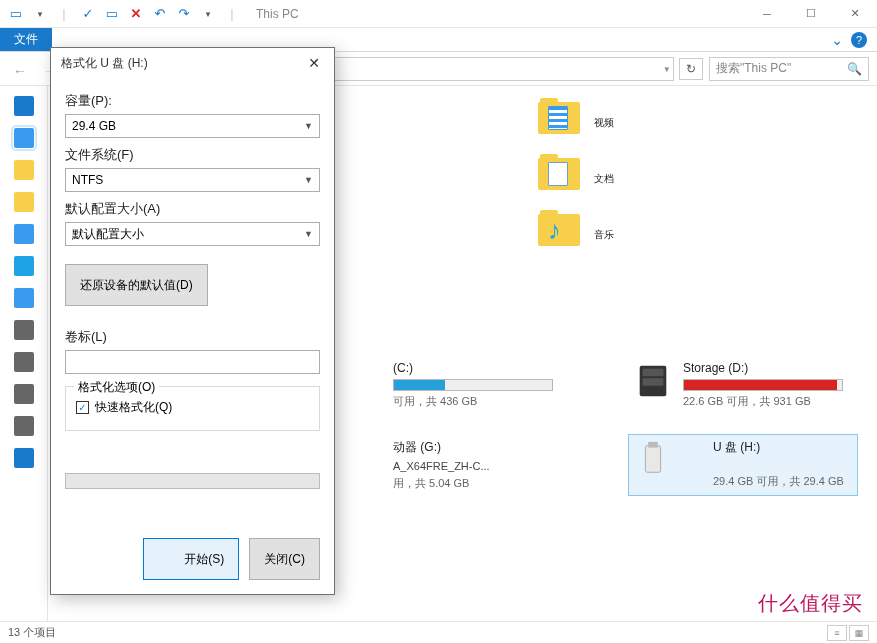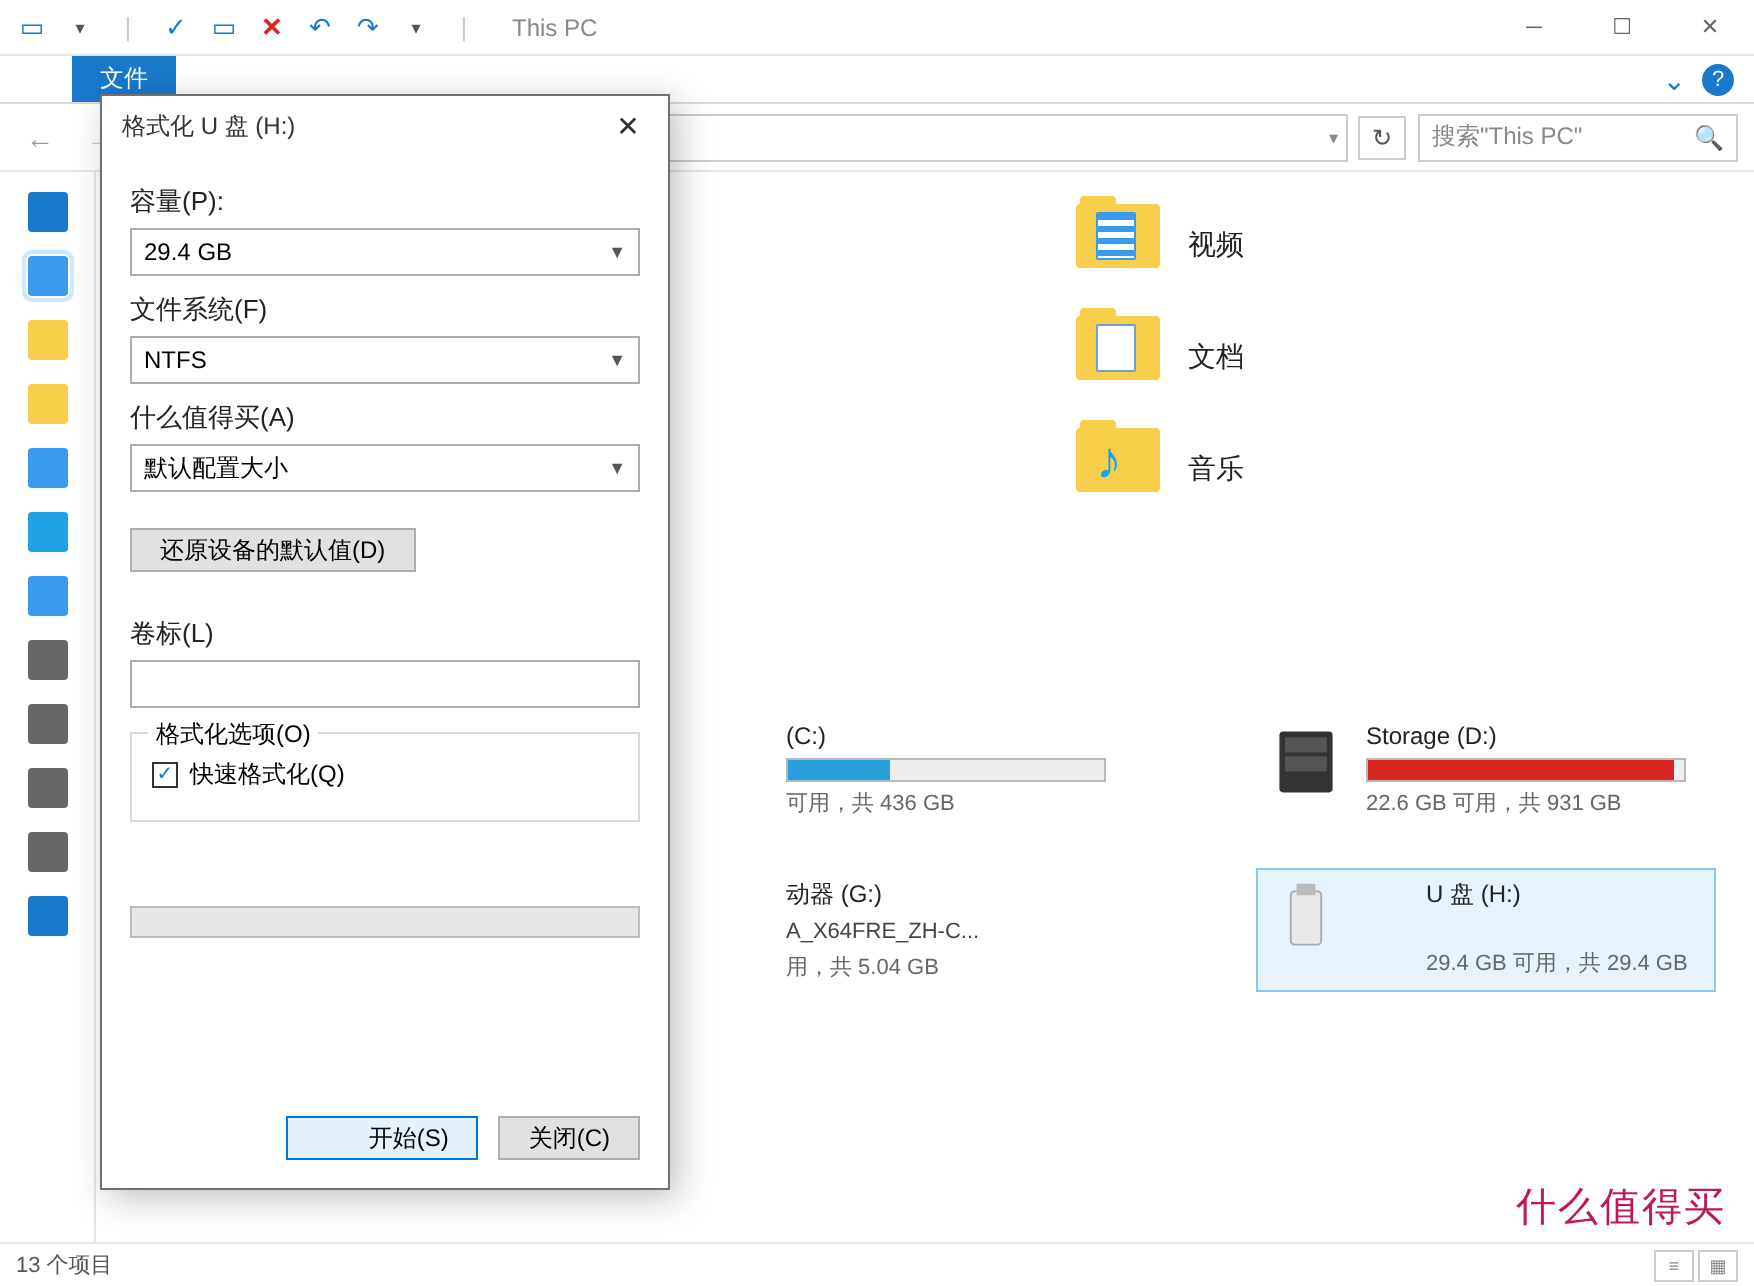--- a/index.html
+++ b/index.html
@@ -7,21 +7,21 @@
 
 
 .titlebar { height: 28px; display: flex; align-items: center; background: #fff; border-bottom: 1px solid #e5e5e5; }
 .titlebar .qat { display: flex; align-items: center; gap: 4px; padding: 0 6px; }
 .titlebar .qat-icon { width: 20px; height: 20px; display: flex; align-items: center; justify-content: center; font-size: 13px; }
 .titlebar .title { color: #888; margin-left: 8px; font-size: 12px; }
 .titlebar .win-controls { margin-left: auto; display: flex; }
 .titlebar .win-btn { width: 44px; height: 28px; display: flex; align-items: center; justify-content: center; color: #666; font-size: 11px; }
 
 
-.ribbon { height: 24px; display: flex; align-items: stretch; background: #fff; border-bottom: 1px solid #d9d9d9; padding-left: 36px; }
+.ribbon { height: 24px; display: flex; align-items: stretch; background: #fff; border-bottom: 1px solid #d9d9d9; }
 .ribbon .file-tab { background: #1979ca; color: #fff; padding: 0 14px; display: flex; align-items: center; font-size: 12px; }
 .ribbon .help { margin-left: auto; display: flex; align-items: center; gap: 8px; padding-right: 10px; }
 .ribbon .chev { color: #1979ca; font-size: 14px; }
 .ribbon .q { width: 16px; height: 16px; background: #1979ca; color: #fff; border-radius: 50%; font-size: 11px; display: flex; align-items: center; justify-content: center; }
 
 
 .toolbar { height: 34px; display: flex; align-items: center; gap: 6px; padding: 4px 8px; border-bottom: 1px solid #e5e5e5; }
 .navbtn { width: 24px; height: 24px; display: flex; align-items: center; justify-content: center; color: #999; font-size: 14px; }
 .address { flex: 1; height: 24px; border: 1px solid #ccc; display: flex; align-items: center; padding: 0 4px; background: #fff; }
 .refresh { width: 24px; height: 22px; display: flex; align-items: center; justify-content: center; border: 1px solid #ccc; color: #555; margin-left: -1px; }
@@ -41,21 +41,21 @@
 
 
 .folders { position: absolute; left: 490px; top: 10px; }
 .folder-row { display: flex; align-items: center; gap: 14px; margin-bottom: 18px; }
 .folder-icon { width: 42px; height: 38px; position: relative; }
 .folder-icon .back { position: absolute; width: 42px; height: 32px; bottom: 0; background: #f7cf4b; border-radius: 2px; }
 .folder-icon .tab { position: absolute; width: 18px; height: 8px; top: 2px; left: 2px; background: #f7cf4b; border-radius: 2px 2px 0 0; }
 .folder-icon .overlay { position: absolute; left: 10px; bottom: 4px; width: 20px; height: 24px; background: #fff; border: 1px solid #6aa2d8; border-radius: 1px; }
 .folder-icon .overlay.vid { background: repeating-linear-gradient(#3a9bee 0 3px, #fff 3px 6px); border-color:#3a9bee; }
 .note { position:absolute; left:10px; bottom:0; font-size:26px; color:#1ea3e4; }
-.folder-label { font-size: 14px; color: #222; margin-top: 16px; }
+.folder-label { font-size: 10px; color: #222; margin-top: 16px; }
 
 
 .drives { position: absolute; left: 340px; top: 270px; display: grid; grid-template-columns: 230px 230px; gap: 20px 10px; }
 .drive { display: flex; gap: 10px; padding: 4px; border: 1px solid transparent; }
 .drive.selected { border: 1px solid #8bc6ef; background: #e6f3fc; gap: 40px; }
 .drive-icon { width: 40px; height: 40px; display:flex; align-items:center; justify-content:center; }
 .disk-svg { width: 38px; height: 38px; }
 .drive-info { flex: 1; font-size: 11px; }
 .drive-name { font-size: 12px; margin-bottom: 4px; color: #222; white-space: nowrap; overflow: hidden; text-overflow: ellipsis; max-width: 170px; }
 .drive-bar { width: 160px; height: 12px; border: 1px solid #b8b8b8; background: #eee; margin-bottom: 3px; position: relative; }
@@ -69,21 +69,21 @@
 .statusbar .vico { width: 20px; height: 16px; border: 1px solid #ccc; display:flex;align-items:center;justify-content:center;font-size:9px;color:#888;}
 
 
 .dialog { position: absolute; left: 50px; top: 47px; width: 285px; height: 548px; background: #fff; border: 1px solid #707070; box-shadow: 4px 4px 16px rgba(0,0,0,.25); z-index: 100; display: flex; flex-direction: column; }
 .dlg-title { height: 30px; display: flex; align-items: center; padding: 0 10px; font-size: 12px; color: #333; }
 .dlg-title .x { margin-left: auto; font-size: 14px; color: #333; width: 20px; text-align: center; }
 .dlg-body { padding: 6px 14px; flex: 1; }
 .dlg-label { font-size: 13px; color: #222; margin-top: 8px; margin-bottom: 4px; }
 .dlg-select, .dlg-input { width: 100%; height: 24px; border: 1px solid #adadad; background: #fff; padding: 0 6px; font-size: 12px; display: flex; align-items: center; position: relative; }
 .dlg-select .chev-d { margin-left: auto; color: #555; font-size: 9px; }
-.dlg-btn { height: 22px; padding: 0 14px; border: 1px solid #adadad; background: #e1e1e1; font-size: 12px; display: inline-flex; align-items: center; justify-content: center; }
+.dlg-btn { height: 42px; padding: 0 14px; border: 1px solid #adadad; background: #e1e1e1; font-size: 12px; display: inline-flex; align-items: center; justify-content: center; }
 .dlg-btn.default { background: #e5f1fb; border-color: #0078d7; padding-left: 40px; }
 .restore-wrap { margin-top: 18px; }
 .fieldset { border: 1px solid #d9d9d9; padding: 12px 10px 14px; margin-top: 12px; position: relative; }
 .fieldset .legend { position: absolute; top: -8px; left: 8px; background: #fff; padding: 0 4px; font-size: 12px; }
 .checkbox { display: flex; align-items: center; gap: 6px; font-size: 12px; }
 .cb { width: 13px; height: 13px; border: 1px solid #333; display: flex; align-items: center; justify-content: center; font-size: 10px; color: #1979ca; line-height: 1; }
 .progress { margin-top: 42px; height: 16px; border: 1px solid #bcbcbc; background: #e6e6e6; }
 .dlg-actions { display: flex; justify-content: flex-end; gap: 10px; padding: 10px 14px 14px; }
 
 .watermark { position:absolute; right:14px; bottom:26px; color:#be185d; font-size:20px; letter-spacing:1px; pointer-events:none;}
@@ -252,21 +252,21 @@
       <span>29.4 GB</span>
       <span class="chev-d">▼</span>
     </div>
 
     <div class="dlg-label">文件系统(F)</div>
     <div class="dlg-select">
       <span>NTFS</span>
       <span class="chev-d">▼</span>
     </div>
 
-    <div class="dlg-label">什么值得买(A)</div>
+    <div class="dlg-label">默认配置大小(A)</div>
     <div class="dlg-select">
       <span>默认配置大小</span>
       <span class="chev-d">▼</span>
     </div>
 
     <div class="restore-wrap">
       <div class="dlg-btn">还原设备的默认值(D)</div>
     </div>
 
     <div class="dlg-label" style="margin-top:22px">卷标(L)</div>

